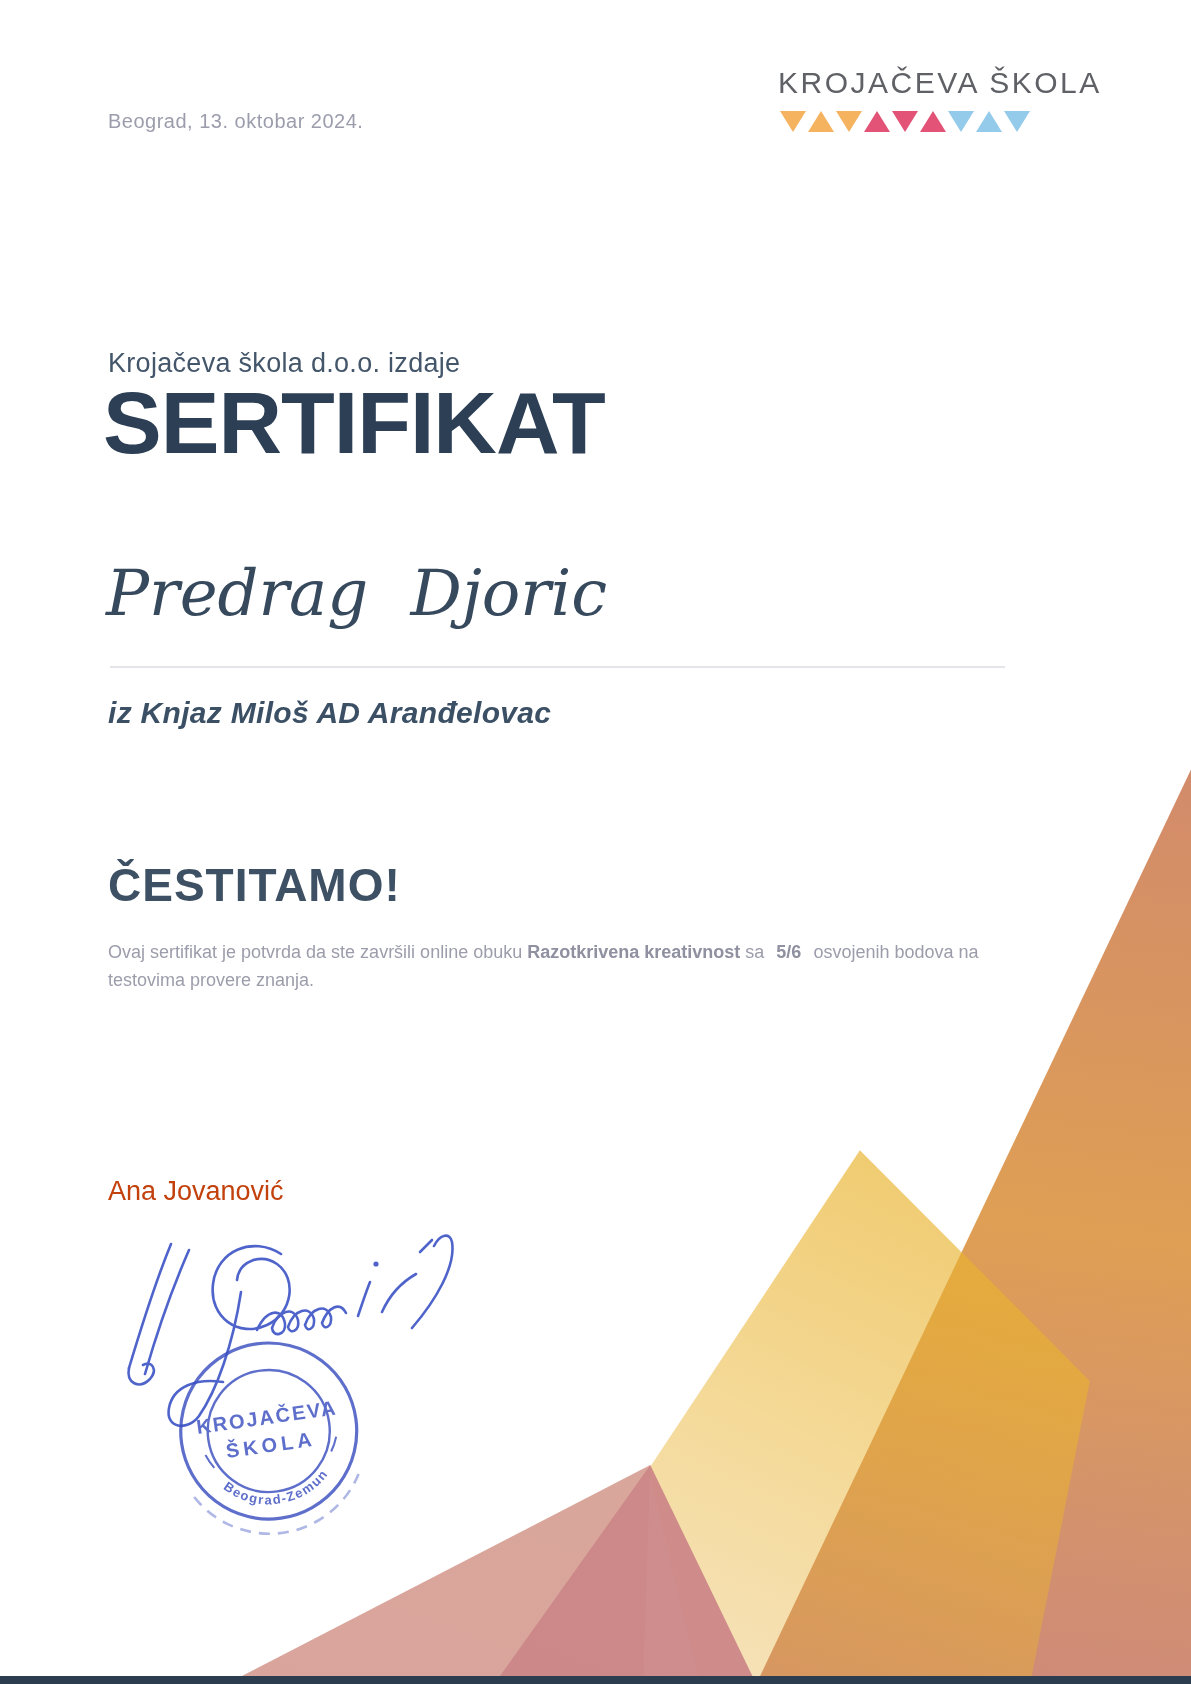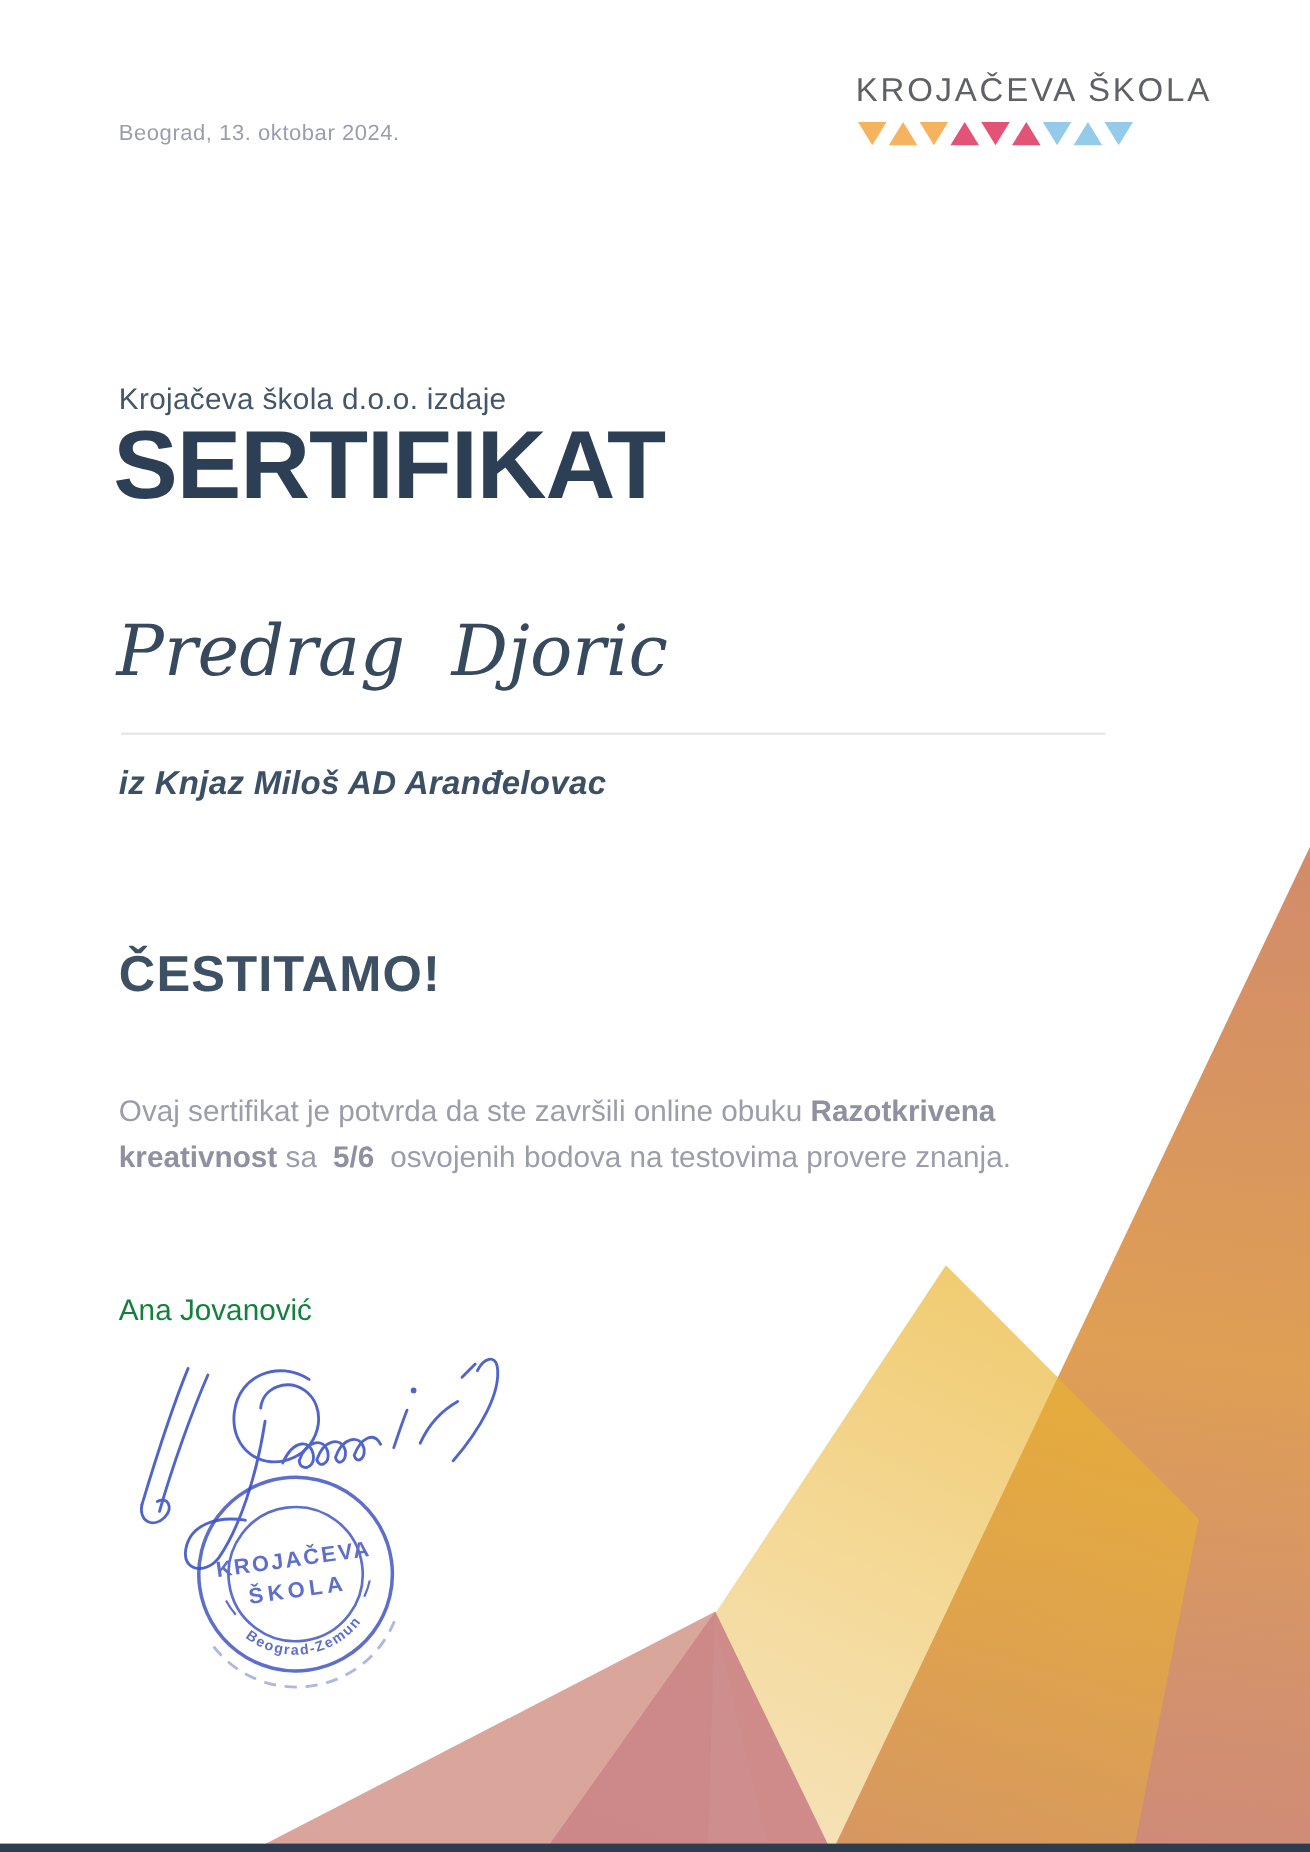--- a/index.html
+++ b/index.html
@@ -68,28 +68,28 @@
     left:108px;top:696px;font-size:30px;font-style:italic;font-weight:600;
     color:#3c5065;letter-spacing:.3px;
   }
 
   
   .congrats{
     left:108px;top:858px;font-size:46px;font-weight:600;color:#3d5064;
     letter-spacing:1px;
   }
   .body-par{
-    left:108px;top:990px;width:925px;font-size:27px;line-height:1.55;
+    left:108px;top:939px;width:925px;font-size:18px;line-height:1.55;
     color:#9c9dab;
   }
   .body-par b{color:#8f90a0;font-weight:700;}
   .score{margin:0 7px;}
 
   
-  .signer-name{left:108px;top:1176px;font-size:27px;font-weight:500;color:#15803d;}
+  .signer-name{left:108px;top:1176px;font-size:27px;font-weight:500;color:#c2410c;}
   .signer-title{left:108px;top:1219px;font-size:23px;color:#9b9dac;}
 
   .sig-svg{left:95px;top:1228px;}
   .stamp-svg{left:152px;top:1328px;}
   .ink{stroke:#3d54c6;fill:none;stroke-width:2.6;stroke-linecap:round;opacity:.9;}
   .stamp-ink{stroke:#3b4fc0;fill:none;}
   .stamp-text{fill:#3b4fc0;font-family:"Liberation Sans",sans-serif;font-weight:700;}
 </style>
 </head>
 <body>

